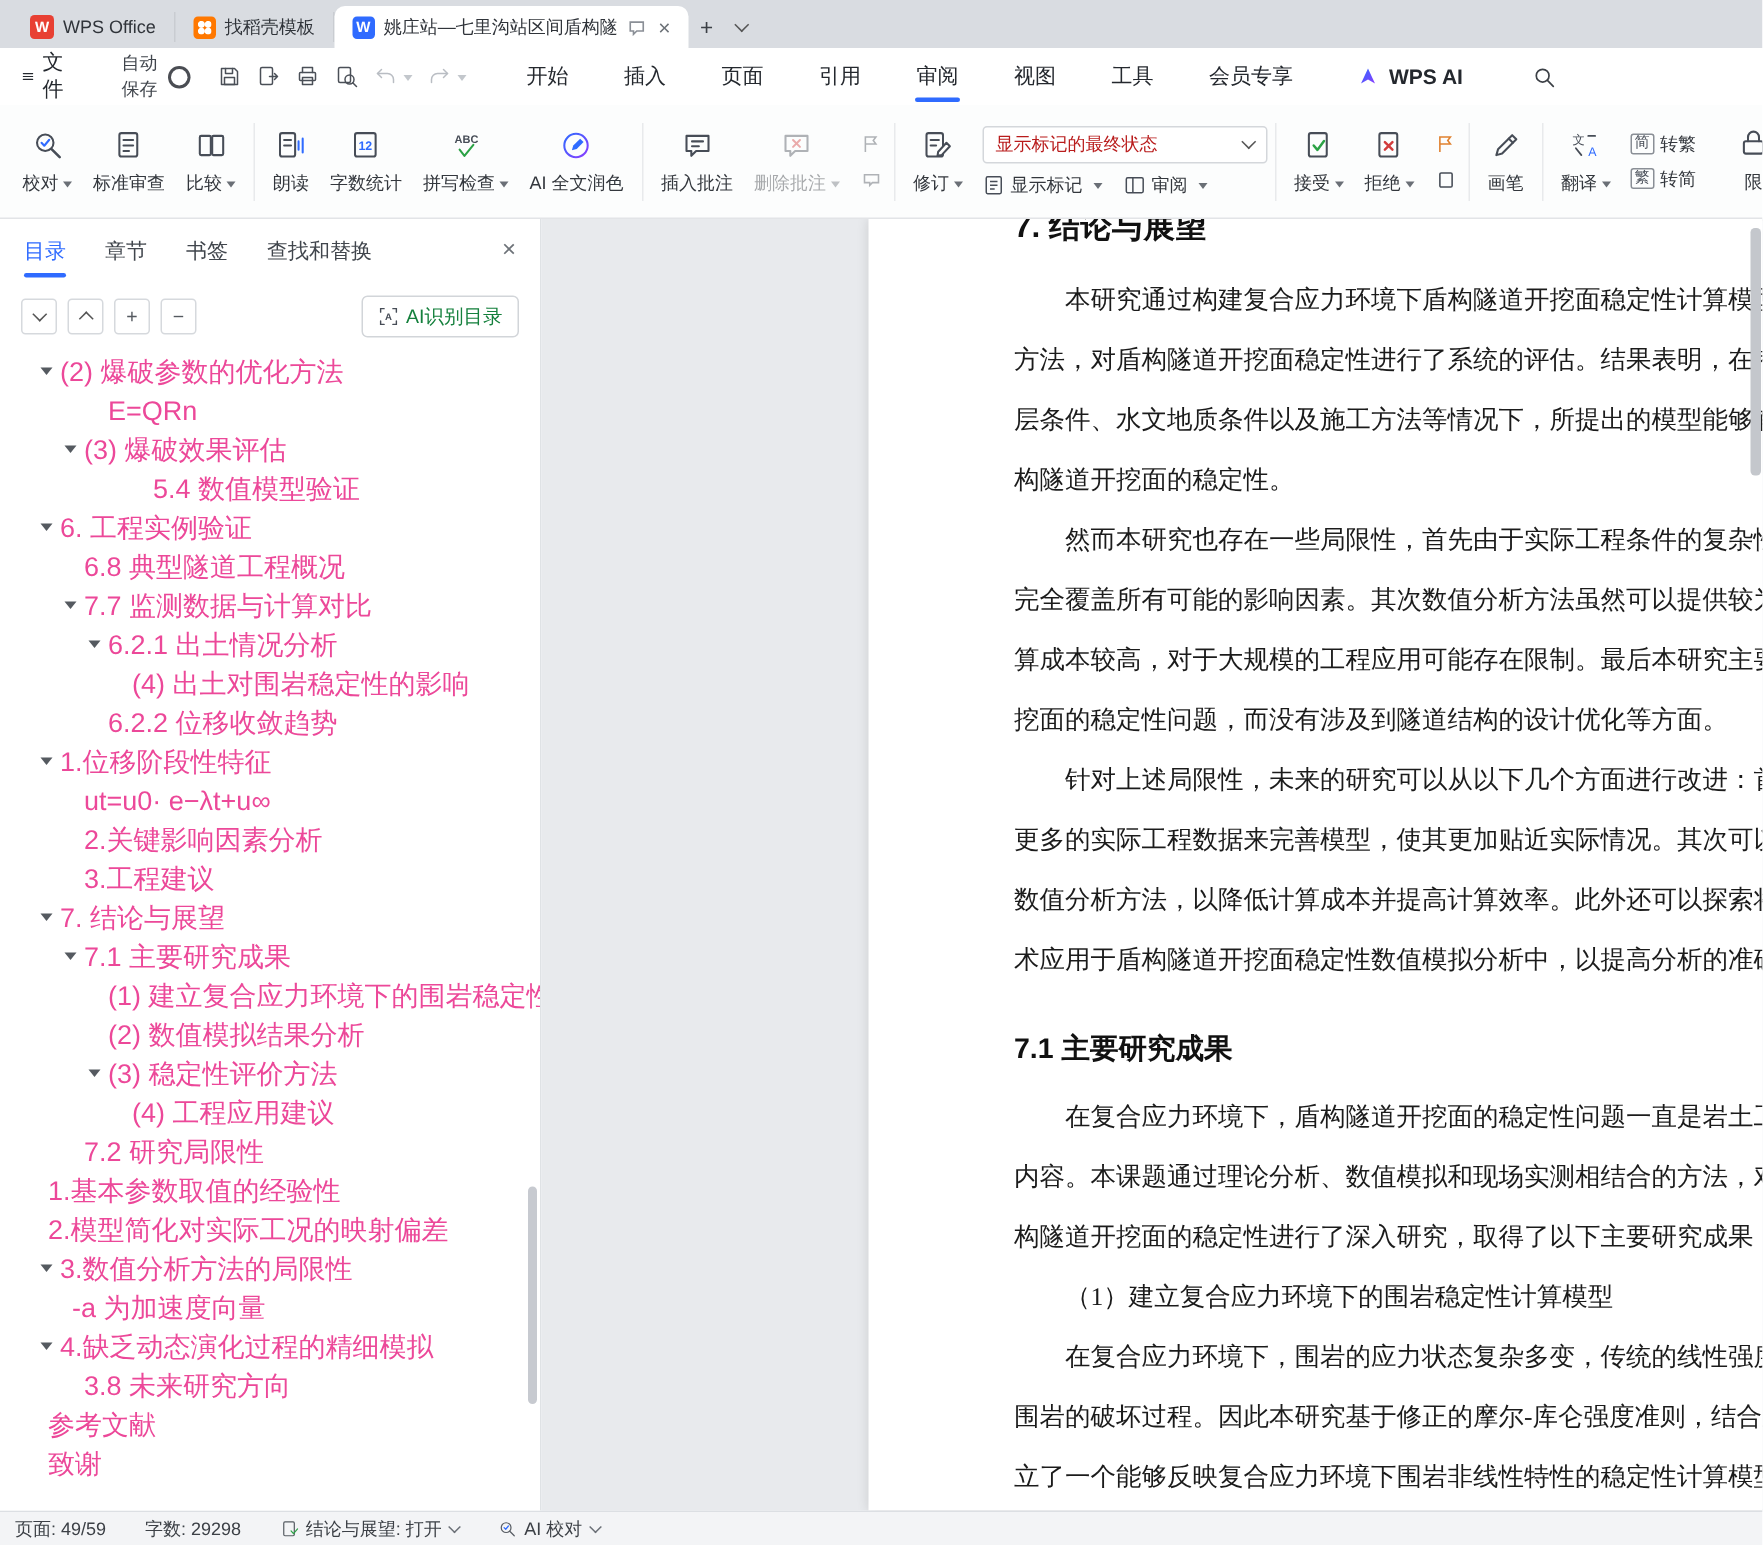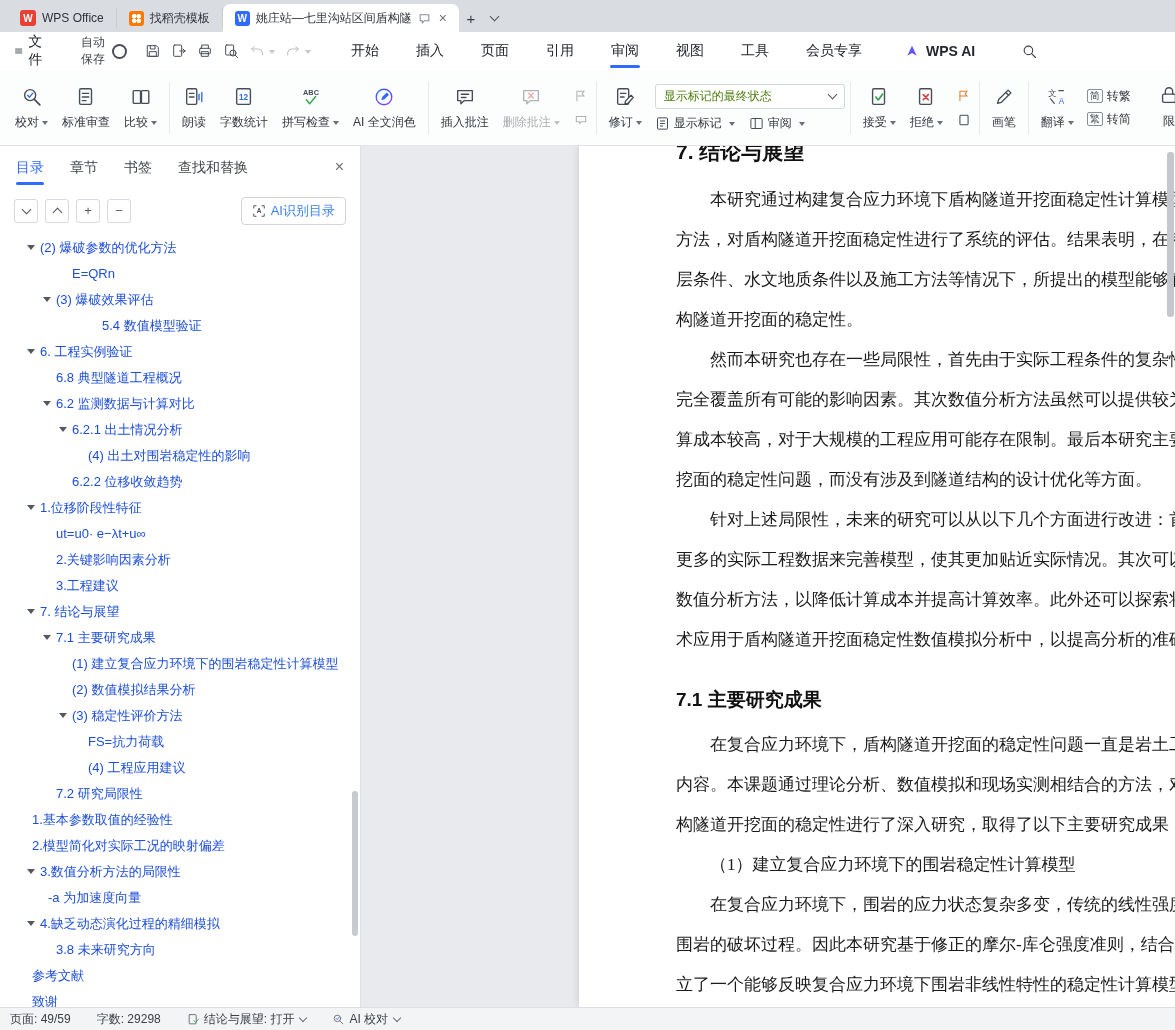--- a/index.html
+++ b/index.html
@@ -58,21 +58,21 @@
           display:flex;align-items:center;padding:0 8px;position:relative;overflow:hidden;}
   .rbtn{display:flex;flex-direction:column;align-items:center;justify-content:center;gap:5px;
         padding:0 7px;height:62px;border-radius:4px;cursor:default;}
   .rbtn.disabled{opacity:.42;}
   .rlabel{font-size:12px;color:#33373d;display:flex;align-items:center;white-space:nowrap;}
   .bicon{height:24px;display:grid;place-items:center;}
   .bicon svg,.sicon svg{stroke:#474d57;fill:none;stroke-width:1.5;stroke-linecap:round;stroke-linejoin:round;}
   .rdiv{width:1px;height:52px;background:#e8eaec;margin:0 5px;flex:0 0 1px;}
   .rcol{display:flex;flex-direction:column;gap:6px;margin-left:6px;}
   .combo{width:172px;height:23px;border:1px solid #d4d7db;border-radius:3px;display:flex;align-items:center;
-         padding:0 8px;font-size:12px;color:#4d7c0f;justify-content:space-between;background:#fff;}
+         padding:0 8px;font-size:12px;color:#b91c1c;justify-content:space-between;background:#fff;}
   .rrow{display:flex;gap:14px;}
   .sbtn{display:flex;align-items:center;gap:4px;font-size:12px;color:#33373d;white-space:nowrap;}
   .smallcol{display:flex;flex-direction:column;gap:8px;margin-left:4px;}
   .sicon-btn{display:grid;place-items:center;width:20px;height:16px;}
   .sicon-btn.disabled{opacity:.42;}
   .jf-col{display:flex;flex-direction:column;gap:6px;margin-left:6px;}
   .jf-btn{display:flex;align-items:center;gap:4px;font-size:12px;color:#33373d;white-space:nowrap;}
   .cchar{font-size:10px;line-height:12px;border:1px solid #8a8f96;border-radius:2px;padding:0 2px;color:#474d57;}
   .rb-restrict{position:absolute;left:1151px;top:6px;}
 
@@ -82,24 +82,24 @@
   .side-tabs{height:43px;display:flex;align-items:center;gap:26px;padding:0 16px;}
   .side-tab{font-size:14px;color:#41464d;position:relative;height:43px;display:flex;align-items:center;white-space:nowrap;}
   .side-tab.active{color:#2f6bff;}
   .side-tab.active::after{content:"";position:absolute;left:50%;transform:translateX(-50%);bottom:4px;
         width:28px;height:3px;border-radius:2px;background:#2f6bff;}
   .side-close{margin-left:auto;color:#6d7278;font-size:16px;}
   .toc-toolbar{height:43px;display:flex;align-items:center;gap:7px;padding:0 14px;}
   .tt-btn{width:22px;height:22px;border:1px solid #d6d9dd;border-radius:3px;display:grid;place-items:center;
           color:#555a60;font-size:13px;background:#fff;}
   .ai-toc-btn{margin-left:auto;height:26px;border:1px solid #d2d5d9;border-radius:4px;display:flex;
-          align-items:center;gap:5px;padding:0 10px;font-size:13px;color:#3b82f6;background:#fff;}
+          align-items:center;gap:5px;padding:0 10px;font-size:13px;color:#15803d;background:#fff;}
   .ai-toc-btn svg{stroke:#474d57;fill:none;stroke-width:1.6;stroke-linecap:round;}
   .toc-list{padding-top:3px;}
-  .toc-row{position:relative;height:26px;line-height:26px;white-space:nowrap;overflow:hidden;font-size:13px;color:#1d4ed8;}
+  .toc-row{position:relative;height:26px;line-height:26px;white-space:nowrap;overflow:hidden;font-size:18px;color:#ec4899;}
   .tree-arrow{position:absolute;top:10px;width:0;height:0;border:4px solid transparent;border-top:5px solid #555a60;}
   .toc-scroll{position:absolute;right:2px;top:645px;width:6px;height:145px;border-radius:3px;background:#c7cad0;}
 
   .docarea{flex:1;position:relative;background:#e8eaed;overflow:hidden;}
   .page{position:absolute;left:218px;top:0;width:790px;height:100%;background:#fff;
         box-shadow:0 0 8px rgba(0,0,0,.14);}
   .page-content{padding-left:97px;}
   .dline{white-space:nowrap;font-size:17px;line-height:40px;color:#1b1b1b;
          font-family:"Liberation Serif","DejaVu Serif",serif;}
   .dline.t-h1{font-family:"Liberation Sans","DejaVu Sans",sans-serif;font-size:21px;font-weight:bold;
@@ -553,21 +553,21 @@
           <div class="toc-row" style="padding-left: 40px;">
             <i class="tree-arrow" style="left: 27px;"></i>
             <span class="toc-label">6. 工程实例验证</span>
           </div>
           <div class="toc-row" style="padding-left: 56px;">
             
             <span class="toc-label">6.8 典型隧道工程概况</span>
           </div>
           <div class="toc-row" style="padding-left: 56px;">
             <i class="tree-arrow" style="left: 43px;"></i>
-            <span class="toc-label">6.2 监测数据与计算对比</span>
+            <span class="toc-label">7.7 监测数据与计算对比</span>
           </div>
           <div class="toc-row" style="padding-left: 72px;">
             <i class="tree-arrow" style="left: 59px;"></i>
             <span class="toc-label">6.2.1 出土情况分析</span>
           </div>
           <div class="toc-row" style="padding-left: 88px;">
             
             <span class="toc-label">(4) 出土对围岩稳定性的影响</span>
           </div>
           <div class="toc-row" style="padding-left: 72px;">
@@ -602,24 +602,20 @@
             
             <span class="toc-label">(1) 建立复合应力环境下的围岩稳定性计算模型</span>
           </div>
           <div class="toc-row" style="padding-left: 72px;">
             
             <span class="toc-label">(2) 数值模拟结果分析</span>
           </div>
           <div class="toc-row" style="padding-left: 72px;">
             <i class="tree-arrow" style="left: 59px;"></i>
             <span class="toc-label">(3) 稳定性评价方法</span>
-          </div>
-          <div class="toc-row" style="padding-left: 88px;">
-            
-            <span class="toc-label">FS=抗力荷载</span>
           </div>
           <div class="toc-row" style="padding-left: 88px;">
             
             <span class="toc-label">(4) 工程应用建议</span>
           </div>
           <div class="toc-row" style="padding-left: 56px;">
             
             <span class="toc-label">7.2 研究局限性</span>
           </div>
           <div class="toc-row" style="padding-left: 32px;">

